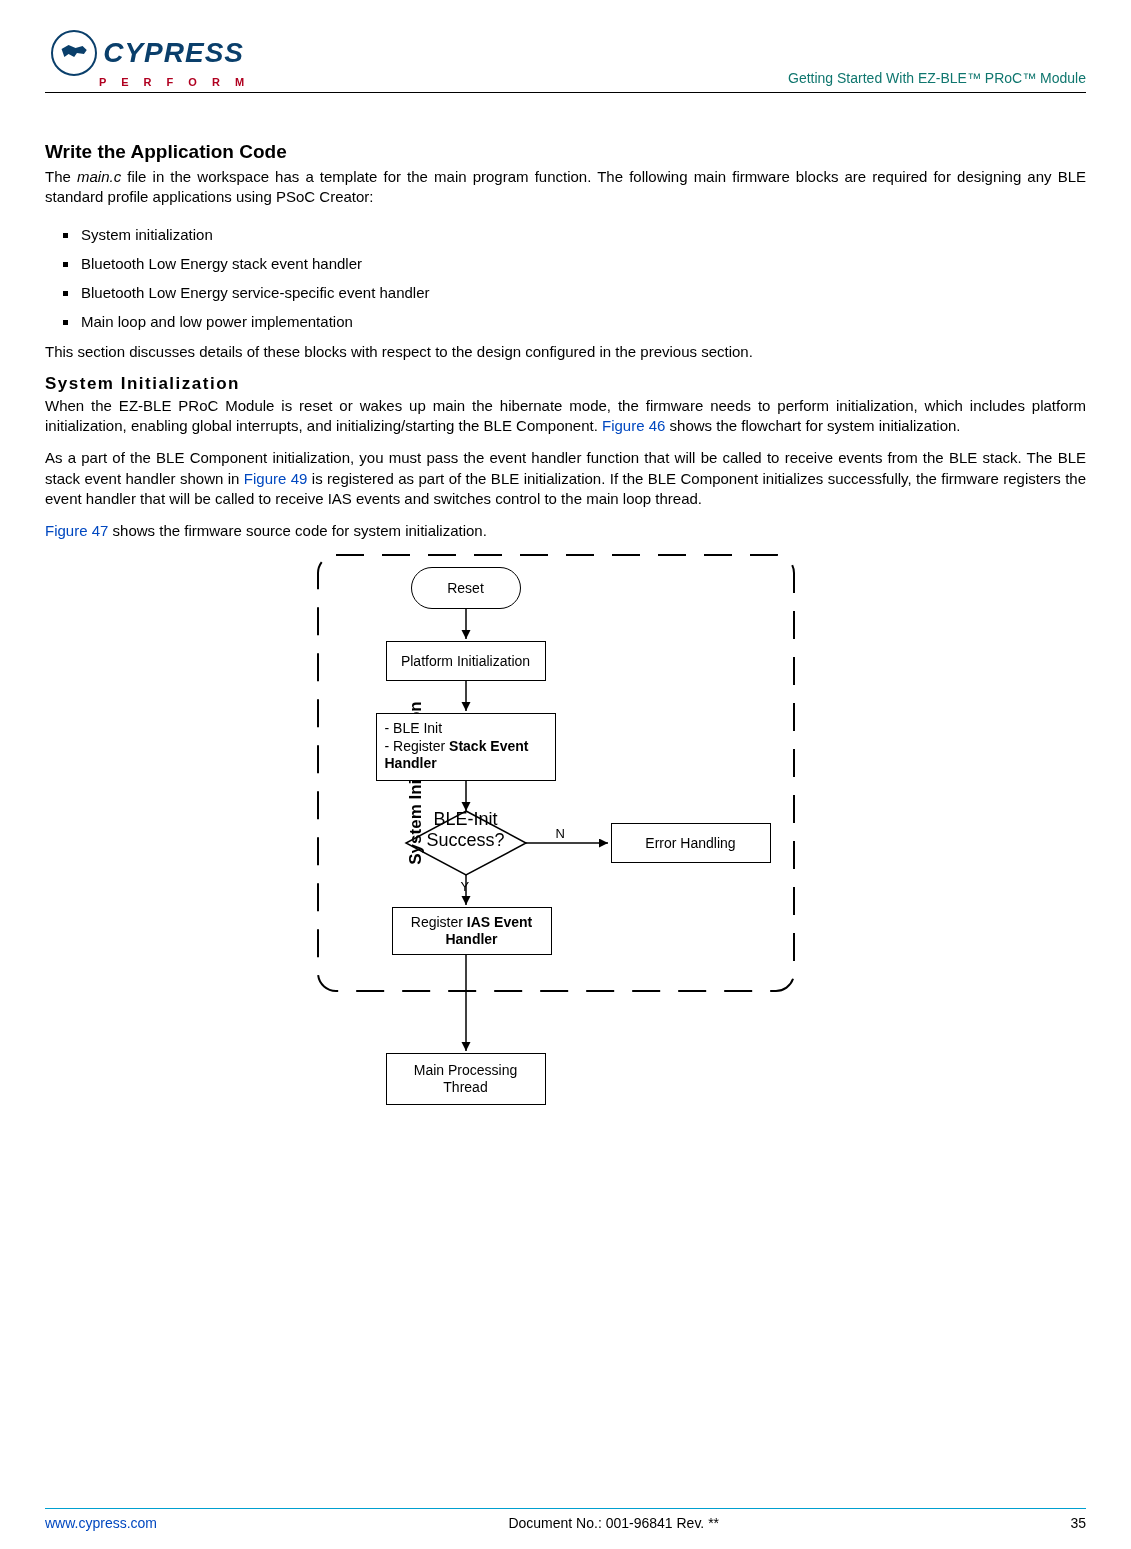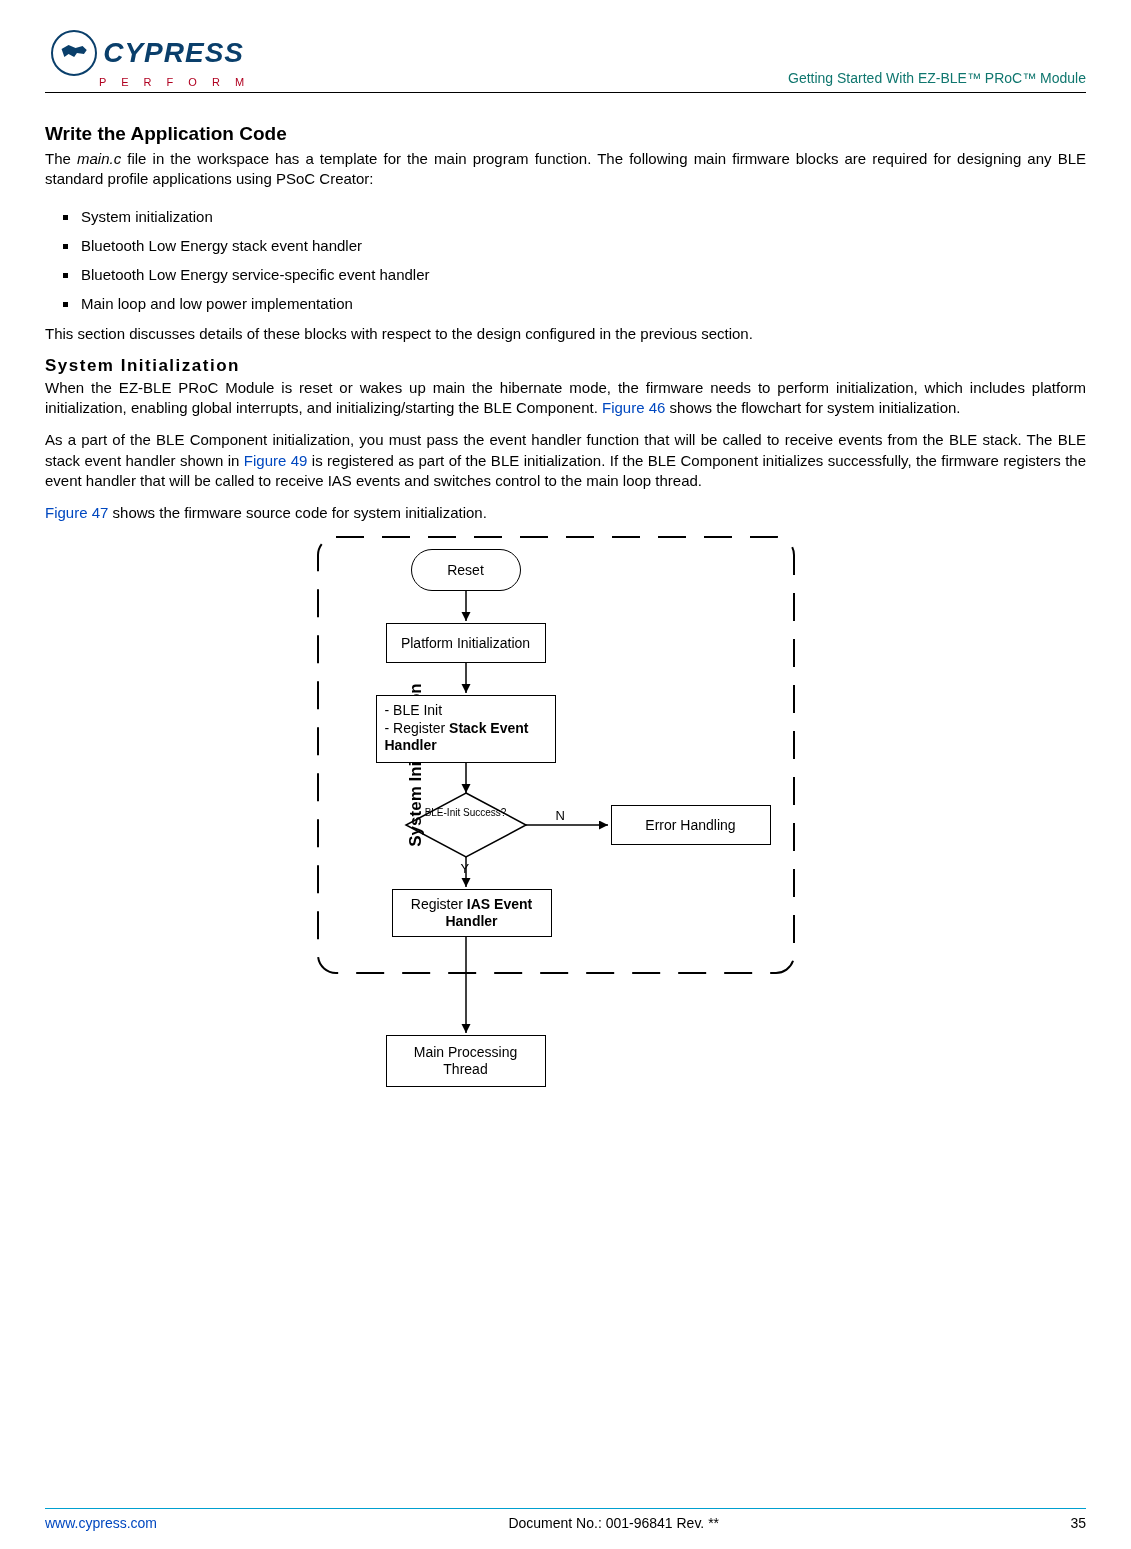--- a/index.html
+++ b/index.html
@@ -16,21 +16,21 @@
     padding: 30px 45px 20px 45px;
     position: relative;
     min-height: 1549px;
   }
   .header-row {
     display: flex;
     justify-content: space-between;
     align-items: flex-end;
     border-bottom: 1px solid #000;
     padding-bottom: 4px;
-    margin-bottom: 30px;
+    margin-bottom: 48px;
   }
   .logo-block { display:flex; flex-direction:column; align-items:center; }
   .logo-brand {
     display: flex;
     align-items: center;
     gap: 6px;
   }
   .logo-circle {
     width: 46px; height: 46px;
     border: 2px solid #0a3f6b;
@@ -49,21 +49,21 @@
     font-size: 28px;
     font-style: italic;
     font-weight: 700;
     letter-spacing: 1px;
     color: #0a3f6b;
   }
   .perform {
     font-size: 11px;
     letter-spacing: 6px;
     color: #b00020;
-    font-weight: 400;
+    font-weight: 700;
     margin-top: 0px;
     margin-left: 54px;
   }
   .doc-title-header {
     font-size: 14px;
     color: #0f766e;
     text-align: right;
     padding-bottom: 2px;
   }
   h2.section {
@@ -228,21 +228,21 @@
 
       <div class="box left-align" style="left:60px; top:160px; width:180px; height:68px;">
         <div>
           <div>- BLE Init</div>
           <div>
             <span>- Register </span><b>Stack Event Handler</b>
           </div>
         </div>
       </div>
 
-      <div style="position:absolute; left:100px; top:272px; width:100px; text-align:center; font-size:10px; line-height:1.15;">BLE-Init Success?</div>
+      <div style="position:absolute; left:100px; top:256px; width:100px; text-align:center; font-size:18px; line-height:1.15;">BLE-Init Success?</div>
 
       <div style="position:absolute; left:145px; top:326px; font-size:13px;">Y</div>
       <div style="position:absolute; left:240px; top:273px; font-size:13px;">N</div>
 
       <div class="box" style="left:295px; top:270px; width:160px; height:40px;">Error Handling</div>
 
       <div class="box" style="left:76px; top:354px; width:160px; height:48px;">
         <div>
           <span>Register </span><b>IAS Event Handler</b>
         </div>

